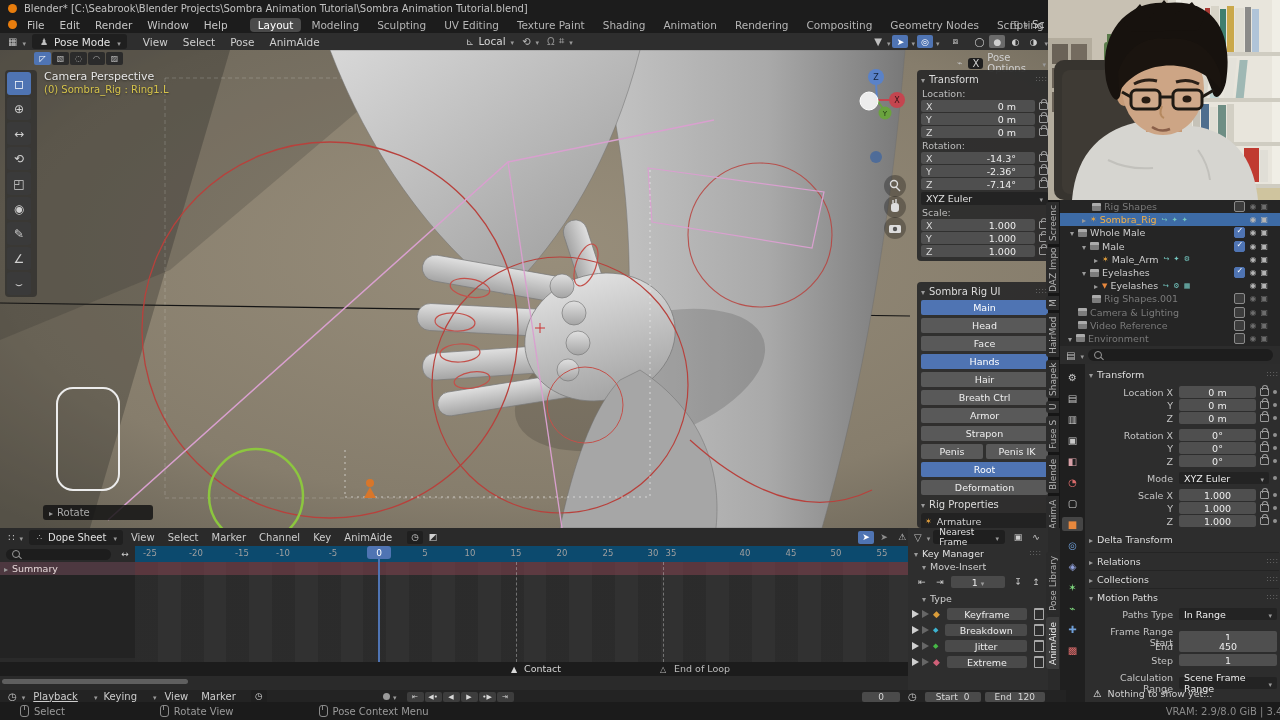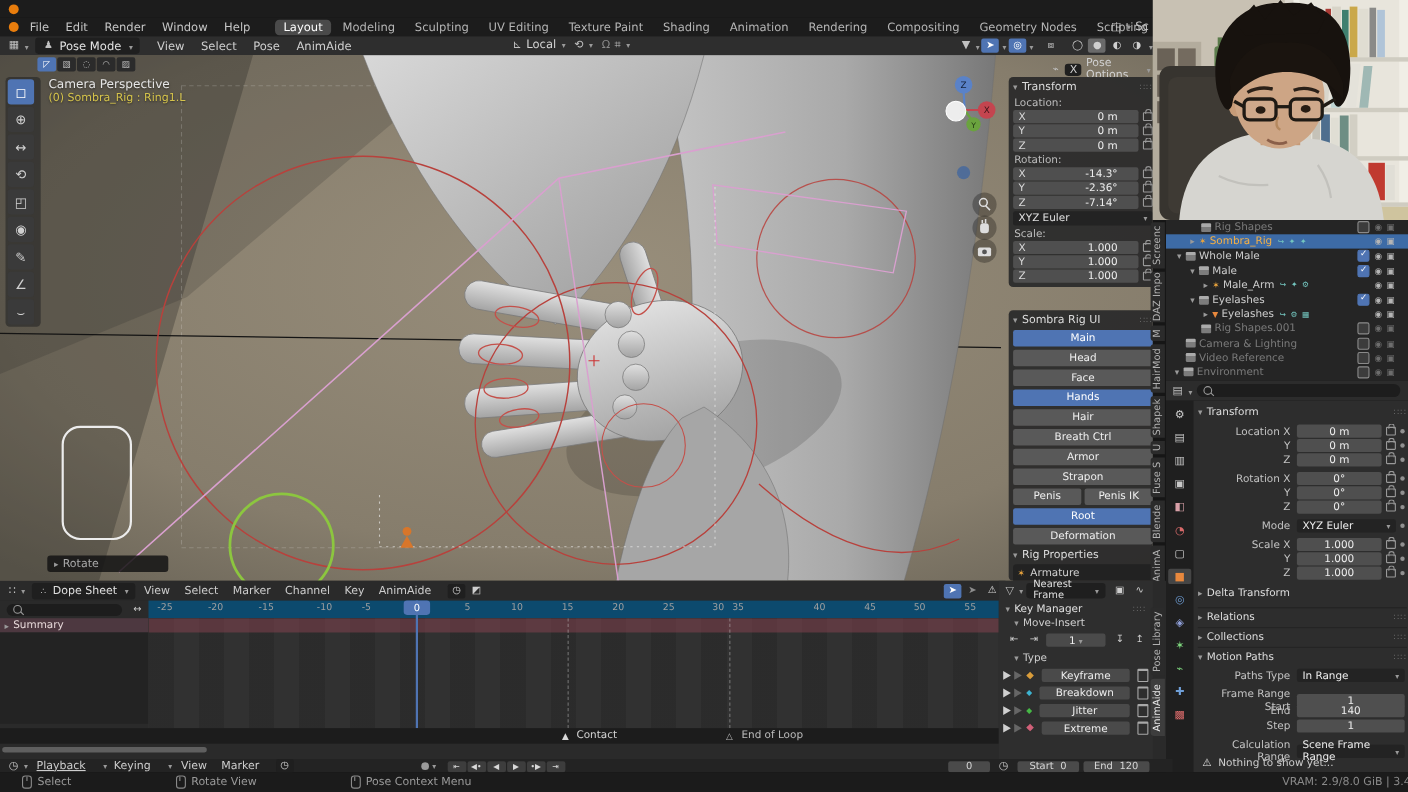--- a/index.html
+++ b/index.html
@@ -119,20 +119,21 @@
   .mouse::after{content:'';position:absolute;left:2.5px;top:0;width:1px;height:4px;background:#8a8a8a;}
   .webcam{left:1048px;top:0;width:232px;height:200px;background:#c8c1b3;z-index:50;}
 </style>
 </head>
 <body>
 
 <div class="app">
 
   <div class="abs titlebar row">
     <span style="width:9px;height:9px;border-radius:50%;background:#e87d0d;margin:0 7px 0 8px;flex:none;"></span>
+    <span>Blender* [C:\Seabrook\Blender Projects\Sombra Animation Tutorial\Sombra Animation Tutorial.blend]</span>
   </div>
 
   <div class="abs menubar row" style="padding-left:8px;">
     <span style="width:9px;height:9px;border-radius:50%;background:#e87d0d;margin-right:10px;flex:none;"></span>
     <span class="menu-item">File</span>
     <span class="menu-item">Edit</span>
     <span class="menu-item">Render</span>
     <span class="menu-item">Window</span>
     <span class="menu-item" style="margin-right:22px;">Help</span>
     <span class="ws active">Layout</span>
@@ -681,21 +682,21 @@
             <span>In Range</span>
             <span class="chev" style="margin-left:auto;"></span>
           </span>
         </div>
       <div class="prow" style="top:262px;">
           <span class="plab">Frame Range Start</span>
           <span class="pfield">1</span>
         </div>
       <div class="prow" style="top:276px;">
           <span class="plab">End</span>
-          <span class="pfield">140</span>
+          <span class="pfield">450</span>
         </div>
       <div class="prow" style="top:290px;">
           <span class="plab">Step</span>
           <span class="pfield">1</span>
         </div>
       <div class="prow" style="top:308px;">
           <span class="plab">Calculation Range</span>
           <span class="pdrop">
             <span>Scene Frame Range</span>
             <span class="chev" style="margin-left:auto;"></span>
@@ -743,21 +744,21 @@
         <span class="dis-closed"></span>
         <span style="font-size:9.5px;color:#e6d8d8;">Summary</span>
       </div>
       <div style="height:83px;background:#232323;"></div>
     </div>
 
     <div class="ds-ruler">
       <span class="tick" style="left:15px;">-25</span>
       <span class="tick" style="left:61px;">-20</span>
       <span class="tick" style="left:107px;">-15</span>
-      <span class="tick" style="left:160px;">-10</span>
+      <span class="tick" style="left:148px;">-10</span>
       <span class="tick" style="left:198px;">-5</span>
       <span class="tick" style="left:290px;">5</span>
       <span class="tick" style="left:335px;">10</span>
       <span class="tick" style="left:381px;">15</span>
       <span class="tick" style="left:427px;">20</span>
       <span class="tick" style="left:473px;">25</span>
       <span class="tick" style="left:518px;">30</span>
       <span class="tick" style="left:536px;">35</span>
       <span class="tick" style="left:610px;">40</span>
       <span class="tick" style="left:656px;">45</span>

